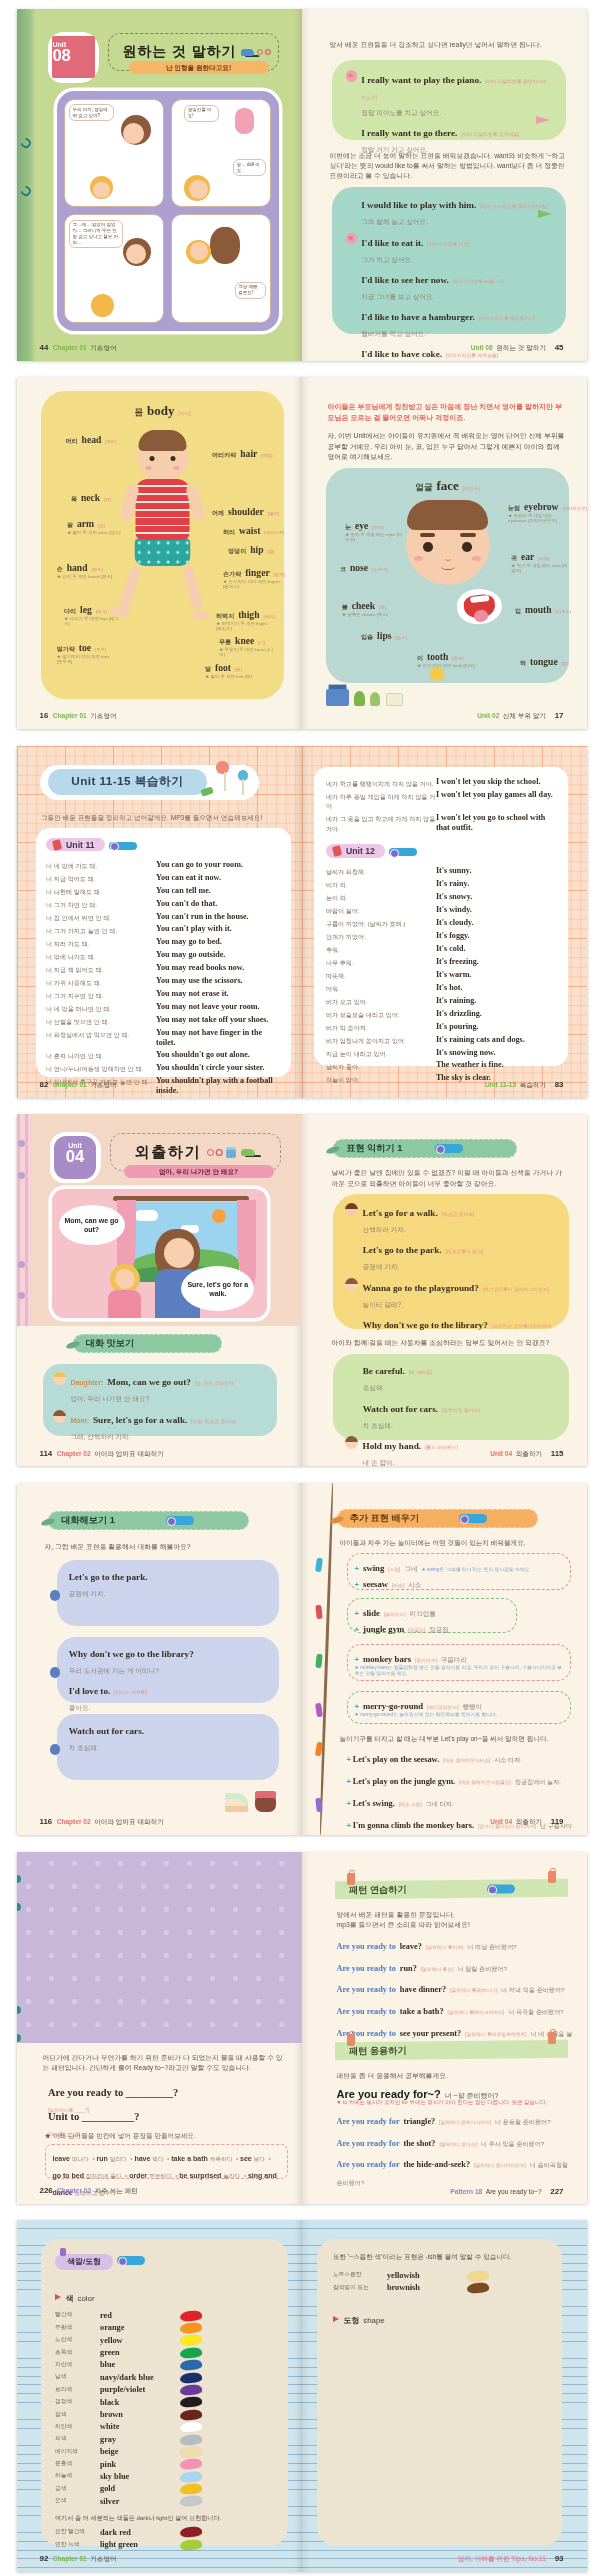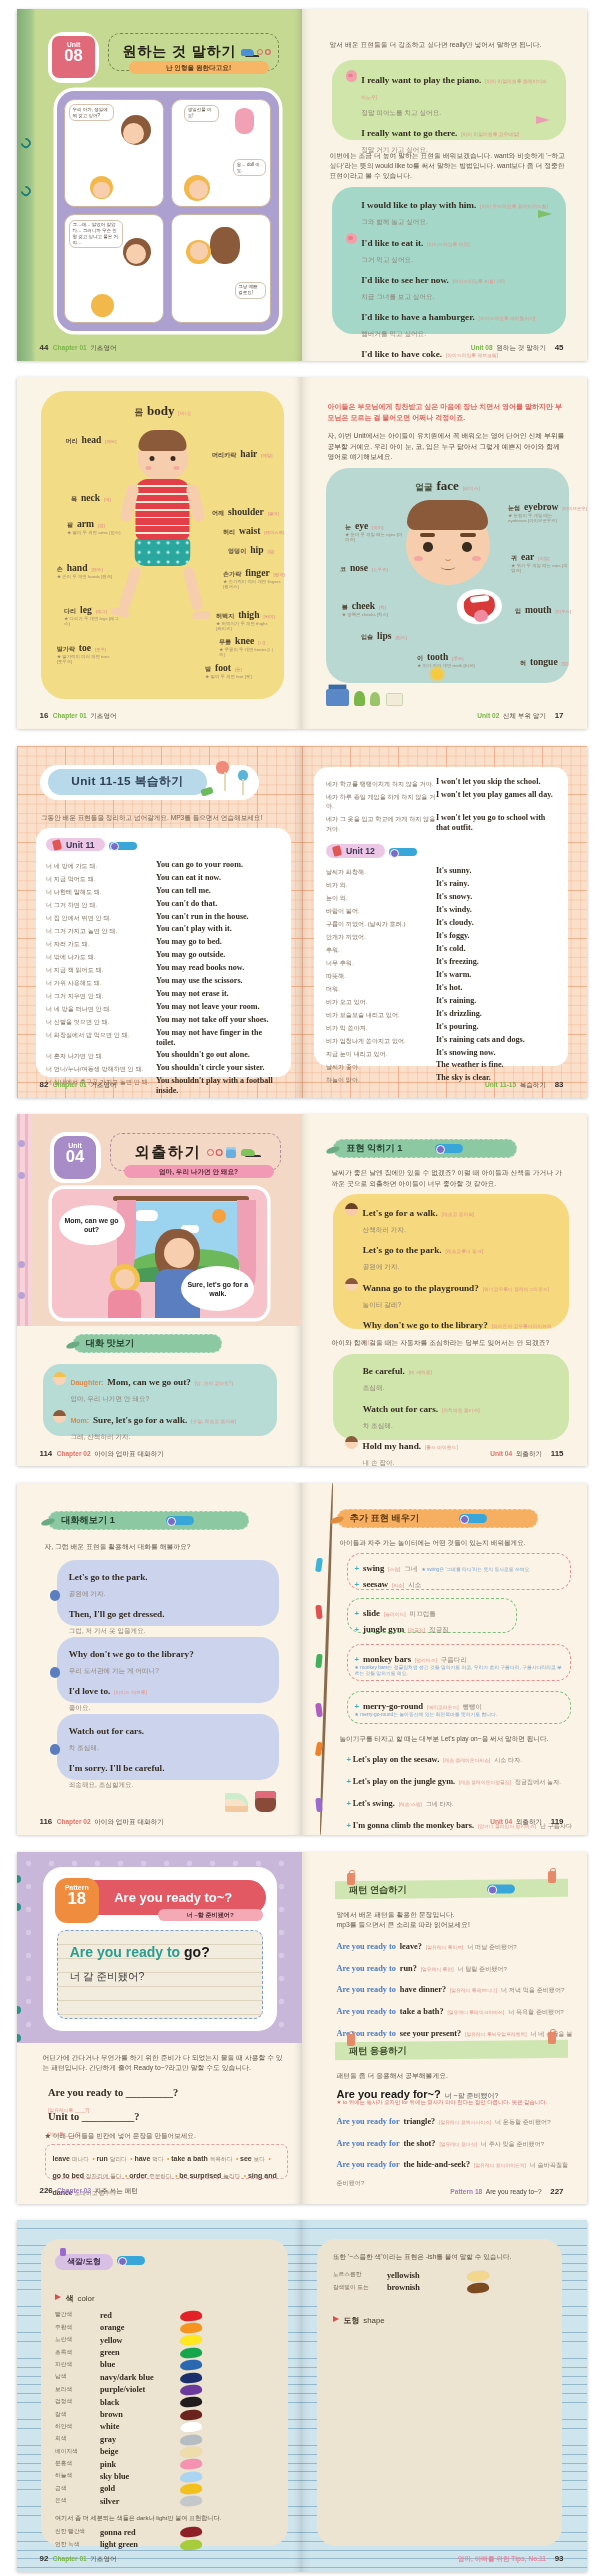--- a/index.html
+++ b/index.html
@@ -90,21 +90,21 @@
 </style>
 </head>
 <body>
 
 <div class="sp">
  <div class="pg lft" style="background:#c6d993">
   <div style="position:absolute;left:0;top:0;bottom:0;width:19px;background:linear-gradient(90deg,#7fae76,#9fc489 70%,#c6d993)"></div>
   <span class="ring" style="top:129px"></span>
   <span class="ring" style="top:177px"></span>
   <div style="position:absolute;left:31.5px;top:23px;width:51px;height:51px;background:#fff;border-radius:15.7px 17.5px 19px 14px">
-   <div style="position:absolute;inset:4.4px;background:#e06a7a;border-radius:7px;text-align:center;color:#fff">
+   <div style="position:absolute;inset:4.4px;background:#e06a7a;border-radius:2px;text-align:left;color:#fff">
     <div style="font-size:7px;font-weight:bold;margin-top:5.2px">Unit</div>
     <div style="font-size:16.6px;font-weight:bold;line-height:1">08</div>
    </div>
   </div>
   <div style="position:absolute;left:91px;top:24.5px;width:171px;height:38px;border:1.4px dashed #74864a;border-radius:12.2px;display:flex;align-items:center;justify-content:center">
    <span style="font-size:14px;font-weight:900;letter-spacing:0.9px;color:#242018">원하는 것 말하기</span>
    <span style="width:13px;height:7px;background:#4a90d9;border-radius:2.6px 4.4px 1.7px 1.7px;margin-left:4.4px;box-shadow:1.7px 3.5px 0 -2.6px #333,7.9px 3.5px 0 -2.6px #333"></span>
    <span style="width:6.1px;height:6.1px;border:1.3px solid #d86a6a;border-radius:50%;margin-left:3.5px;box-shadow:7.9px 0 0 -1.3px #c6d993,7.9px 0 0 0 #d86a6a"></span>
   </div>
   <div style="position:absolute;left:112px;top:52px;width:140px;height:13px;background:#f7b566;border-radius:7.9px;text-align:center;font-size:6.6px;line-height:13px;color:#5a3c1c;font-weight:bold">난 인형을 원한다고요!</div>
@@ -532,31 +532,29 @@
 <div class="sp">
  <div class="pg lft" style="background:#faf3e6">
   <div class="rib" style="position:absolute;left:31.5px;top:28px;width:201px">
         <span>대화해보기 1</span>
         <span class="mp3" style="margin-left:51px"></span>
       </div>
   <div style="position:absolute;left:28px;top:59px;right:19px;font-size:6.8px;color:#5c5346">자, 그럼 배운 표현을 활용해서 대화를 해볼까요?</div>
   <div class="bx" style="left:40px;top:77px;right:23px;height:66px;background:#cbd4ec;border-radius:19px;padding:7px 12.2px">
    <span class="fig" style="left:-7px;top:30px;width:10.5px;height:10.5px;background:#5a7ec0"></span>
    <div class="sent"><span class="es">Let's go to the park.</span><br><span class="kt">공원에 가자.</span></div>
-   <div class="sent"><span class="es">Then, I'll go get dressed.</span><br><span class="kt">그럼, 저 가서 옷 입을게요.</span></div>
   </div>
   <div class="bx" style="left:40px;top:154px;right:23px;height:66px;background:#cbd4ec;border-radius:19px;padding:7px 12.2px">
    <span class="fig" style="left:-7px;top:30px;width:10.5px;height:10.5px;background:#5a7ec0"></span>
    <div class="sent"><span class="es">Why don't we go to the library?</span><br><span class="kt">우리 도서관에 가는 게 어떠니?</span></div>
    <div class="sent"><span class="es">I'd love to.</span> <span class="pr">[아이드 러브투]</span><br><span class="kt">좋아요.</span></div>
   </div>
   <div class="bx" style="left:40px;top:231px;right:23px;height:66px;background:#cbd4ec;border-radius:19px;padding:7px 12.2px">
    <span class="fig" style="left:-7px;top:30px;width:10.5px;height:10.5px;background:#5a7ec0"></span>
    <div class="sent"><span class="es">Watch out for cars.</span><br><span class="kt">차 조심해.</span></div>
-   <div class="sent"><span class="es">I'm sorry. I'll be careful.</span><br><span class="kt">죄송해요, 조심할게요.</span></div>
   </div>
   <div style="position:absolute;right:26px;bottom:23px;display:flex;gap:7px;align-items:flex-end">
    <span style="width:23px;height:19px;background:#f8e3c8;border-radius:1.7px 12.2px 1.7px 1.7px;box-shadow:inset 0 -6.1px 0 #f3c9a0,inset 0 6.1px 0 #cdeccc"></span>
    <span style="width:21px;height:21px;background:#8a4a3a;border-radius:3.5px 3.5px 7px 7px;box-shadow:inset 0 7px 0 #e06a7a"></span>
   </div>
   <div class="ft"><b>116</b><span class="c2">Chapter 02</span><span>아이와 엄마표 대화하기</span></div>
  </div>
  <div class="pg rgt" style="background:#faf3e6">
   <div style="position:absolute;left:23px;top:0;bottom:0;width:2.6px;background:#8a6a4a;border-radius:50%;transform:skewX(-2deg)"></div>
   <span class="clip" style="top:75px;background:#3db3d9;transform:rotate(8deg)"></span>
@@ -598,32 +596,20 @@
  </div>
 </div>
 
 <div class="sp">
  <div class="pg lft" style="background:#faf3e6">
   <div style="position:absolute;left:0;top:0;right:0;height:191px;background:#c9b7da;background-image:radial-gradient(#d8c9e6 2.6px,transparent 3.1px);background-size:23px 23px"></div>
   <span class="bdot" style="top:23px"></span>
   <span class="bdot" style="top:51px"></span>
   <span class="bdot" style="top:154px"></span>
   <span class="bdot" style="top:182px"></span>
-  <div class="card" style="left:26px;top:15.7px;width:234px;height:164px;border-radius:19px">
-   <div style="position:absolute;left:12.2px;top:10.5px;width:44px;height:45px;background:#f08c3e;border-radius:12.2px;text-align:center;color:#fff;z-index:2">
-    <div style="font-size:7px;font-weight:bold;margin-top:6.1px">Pattern</div>
-    <div style="font-size:16.6px;font-weight:bold;line-height:1">18</div>
-   </div>
-   <div style="position:absolute;left:38px;top:12.2px;right:10.5px;height:35px;background:#e25964;border-radius:7px 19px 19px 7px;display:flex;align-items:center;justify-content:center;color:#fff;font-weight:900;font-size:13px">Are you ready to~?</div>
-   <div style="position:absolute;right:14px;top:42px;width:105px;height:11.4px;background:#f4a9b4;border-radius:7px;font-size:6.1px;font-weight:bold;color:#4a2530;text-align:center;line-height:11.4px">너 ~할 준비됐어?</div>
-   <div style="position:absolute;left:14px;top:63px;right:14px;bottom:12.2px;background:repeating-linear-gradient(#f2ecdf 0 13px,#ddd4c0 13px 14px);border:1.3px dashed #7aa0d0;border-radius:8.7px;padding:12.2px 12.2px">
-    <div style="font-size:14px;font-weight:900"><span style="color:#2a9d8f">Are you ready to</span> <span style="color:#1a1a1a">go?</span></div>
-    <div style="font-size:10.5px;color:#3a3a3a;margin-top:10.5px">너 갈 준비됐어?</div>
-   </div>
-  </div>
   <div style="position:absolute;left:26px;top:201px;right:17.5px;font-size:6.8px;color:#5c5346;line-height:1.5">어딘가에 간다거나 무언가를 하기 위한 준비가 다 되었는지 물을 때 사용할 수 있는 패턴입니다. 간단하게 줄여 Ready to~?라고만 말할 수도 있습니다.</div>
   <div style="position:absolute;left:31.5px;top:231px"><span class="es" style="font-size:10.5px">Are you ready to _________?</span><br><span class="pr">[얼유레디투 ____?]</span></div>
   <div style="position:absolute;left:31.5px;top:255px"><span class="es" style="font-size:10.5px">Unit to __________?</span><br><span class="pr">[레디투 ____?]</span></div>
   <div style="position:absolute;left:28px;top:280px;font-size:6.6px;color:#6b5c4c">★ 아래 단어들을 빈칸에 넣어 문장을 만들어보세요.</div>
   <div style="position:absolute;left:28px;top:292px;right:14px;bottom:24.5px;border:1px dashed #e0a0a0;border-radius:7px;padding:3.5px 7px">
    
   <span class="wbi"><b>leave</b> <i>떠나다</i></span><span class="wbi"><b>run</b> <i>달리다</i></span><span class="wbi"><b>have</b> <i>먹다</i></span><span class="wbi"><b>take a bath</b> <i>목욕하다</i></span><span class="wbi"><b>see</b> <i>보다</i></span><span class="wbi"><b>go to bed</b> <i>잠자리에 들다</i></span><span class="wbi"><b>order</b> <i>주문하다</i></span><span class="wbi"><b>be surprised</b> <i>놀라다</i></span><span class="wbi"><b>sing and dance</b> <i>노래하고 춤추다</i></span></div>
   <div class="ft"><b>226</b><span class="c3">Chapter 03</span><span>자주 쓰는 패턴</span></div>
  </div>
  <div class="pg rgt" style="background:#faf3e6">
@@ -749,21 +735,21 @@
             <span class="ck">은색</span>
             <span class="ce es">silver</span>
             <span class="sw" style="background: rgb(197, 200, 203);"></span>
           </div>
         </div>
    <div style="font-size:6.1px;color:#5c5040;margin:6.1px 0 3.5px">여기서 좀 더 세분되는 색들은 dark나 light만 붙여 표현합니다.</div>
    <div>
 
    <div class="crow">
             <span class="ck">진한 빨간색</span>
-            <span class="ce es">gonna red</span>
+            <span class="ce es">dark red</span>
             <span class="sw" style="background: rgb(140, 32, 38);"></span>
           </div>
           <div class="crow">
             <span class="ck">연한 녹색</span>
             <span class="ce es">light green</span>
             <span class="sw" style="background: rgb(166, 204, 57);"></span>
           </div>
         </div>
   </div>
   <div class="ft"><b>92</b><span class="c1">Chapter 01</span><span>기초영어</span></div>

